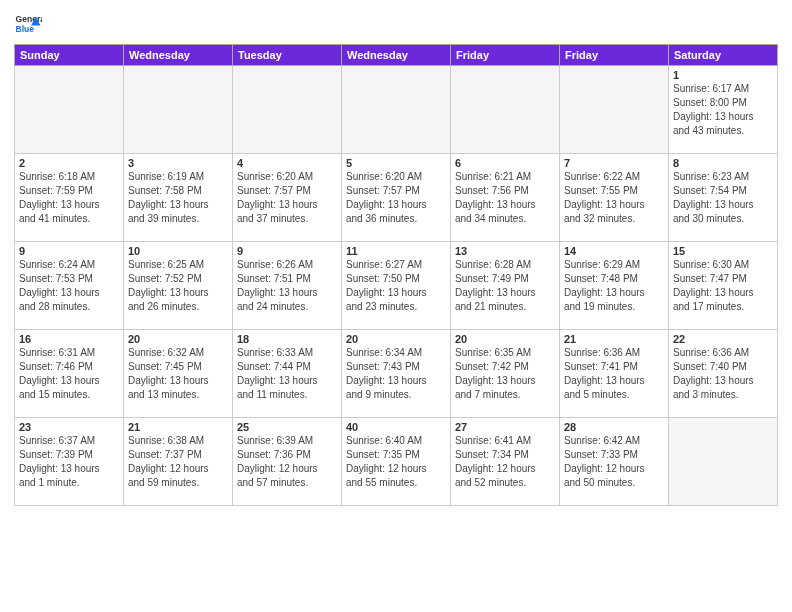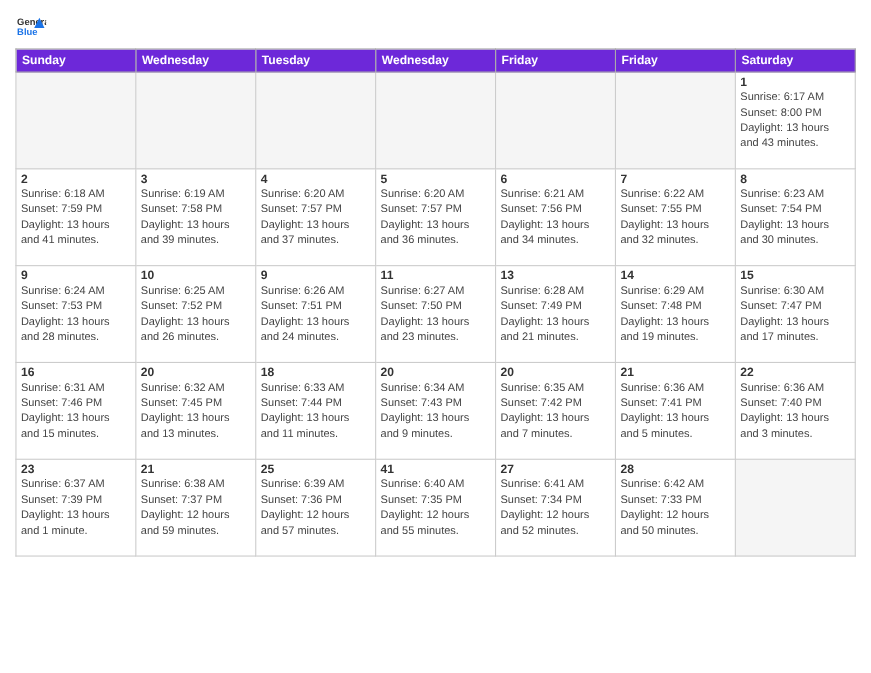--- a/index.html
+++ b/index.html
@@ -221,21 +221,21 @@
           </td>
           <td>
             <span class="day-num">21</span>
             <div class="day-info">Sunrise: 6:38 AM<br>Sunset: 7:37 PM<br>Daylight: 12 hours and 59 minutes.</div>
           </td>
           <td>
             <span class="day-num">25</span>
             <div class="day-info">Sunrise: 6:39 AM<br>Sunset: 7:36 PM<br>Daylight: 12 hours and 57 minutes.</div>
           </td>
           <td>
-            <span class="day-num">41</span>
+            <span class="day-num">40</span>
             <div class="day-info">Sunrise: 6:40 AM<br>Sunset: 7:35 PM<br>Daylight: 12 hours and 55 minutes.</div>
           </td>
           <td>
             <span class="day-num">27</span>
             <div class="day-info">Sunrise: 6:41 AM<br>Sunset: 7:34 PM<br>Daylight: 12 hours and 52 minutes.</div>
           </td>
           <td>
             <span class="day-num">28</span>
             <div class="day-info">Sunrise: 6:42 AM<br>Sunset: 7:33 PM<br>Daylight: 12 hours and 50 minutes.</div>
           </td>

